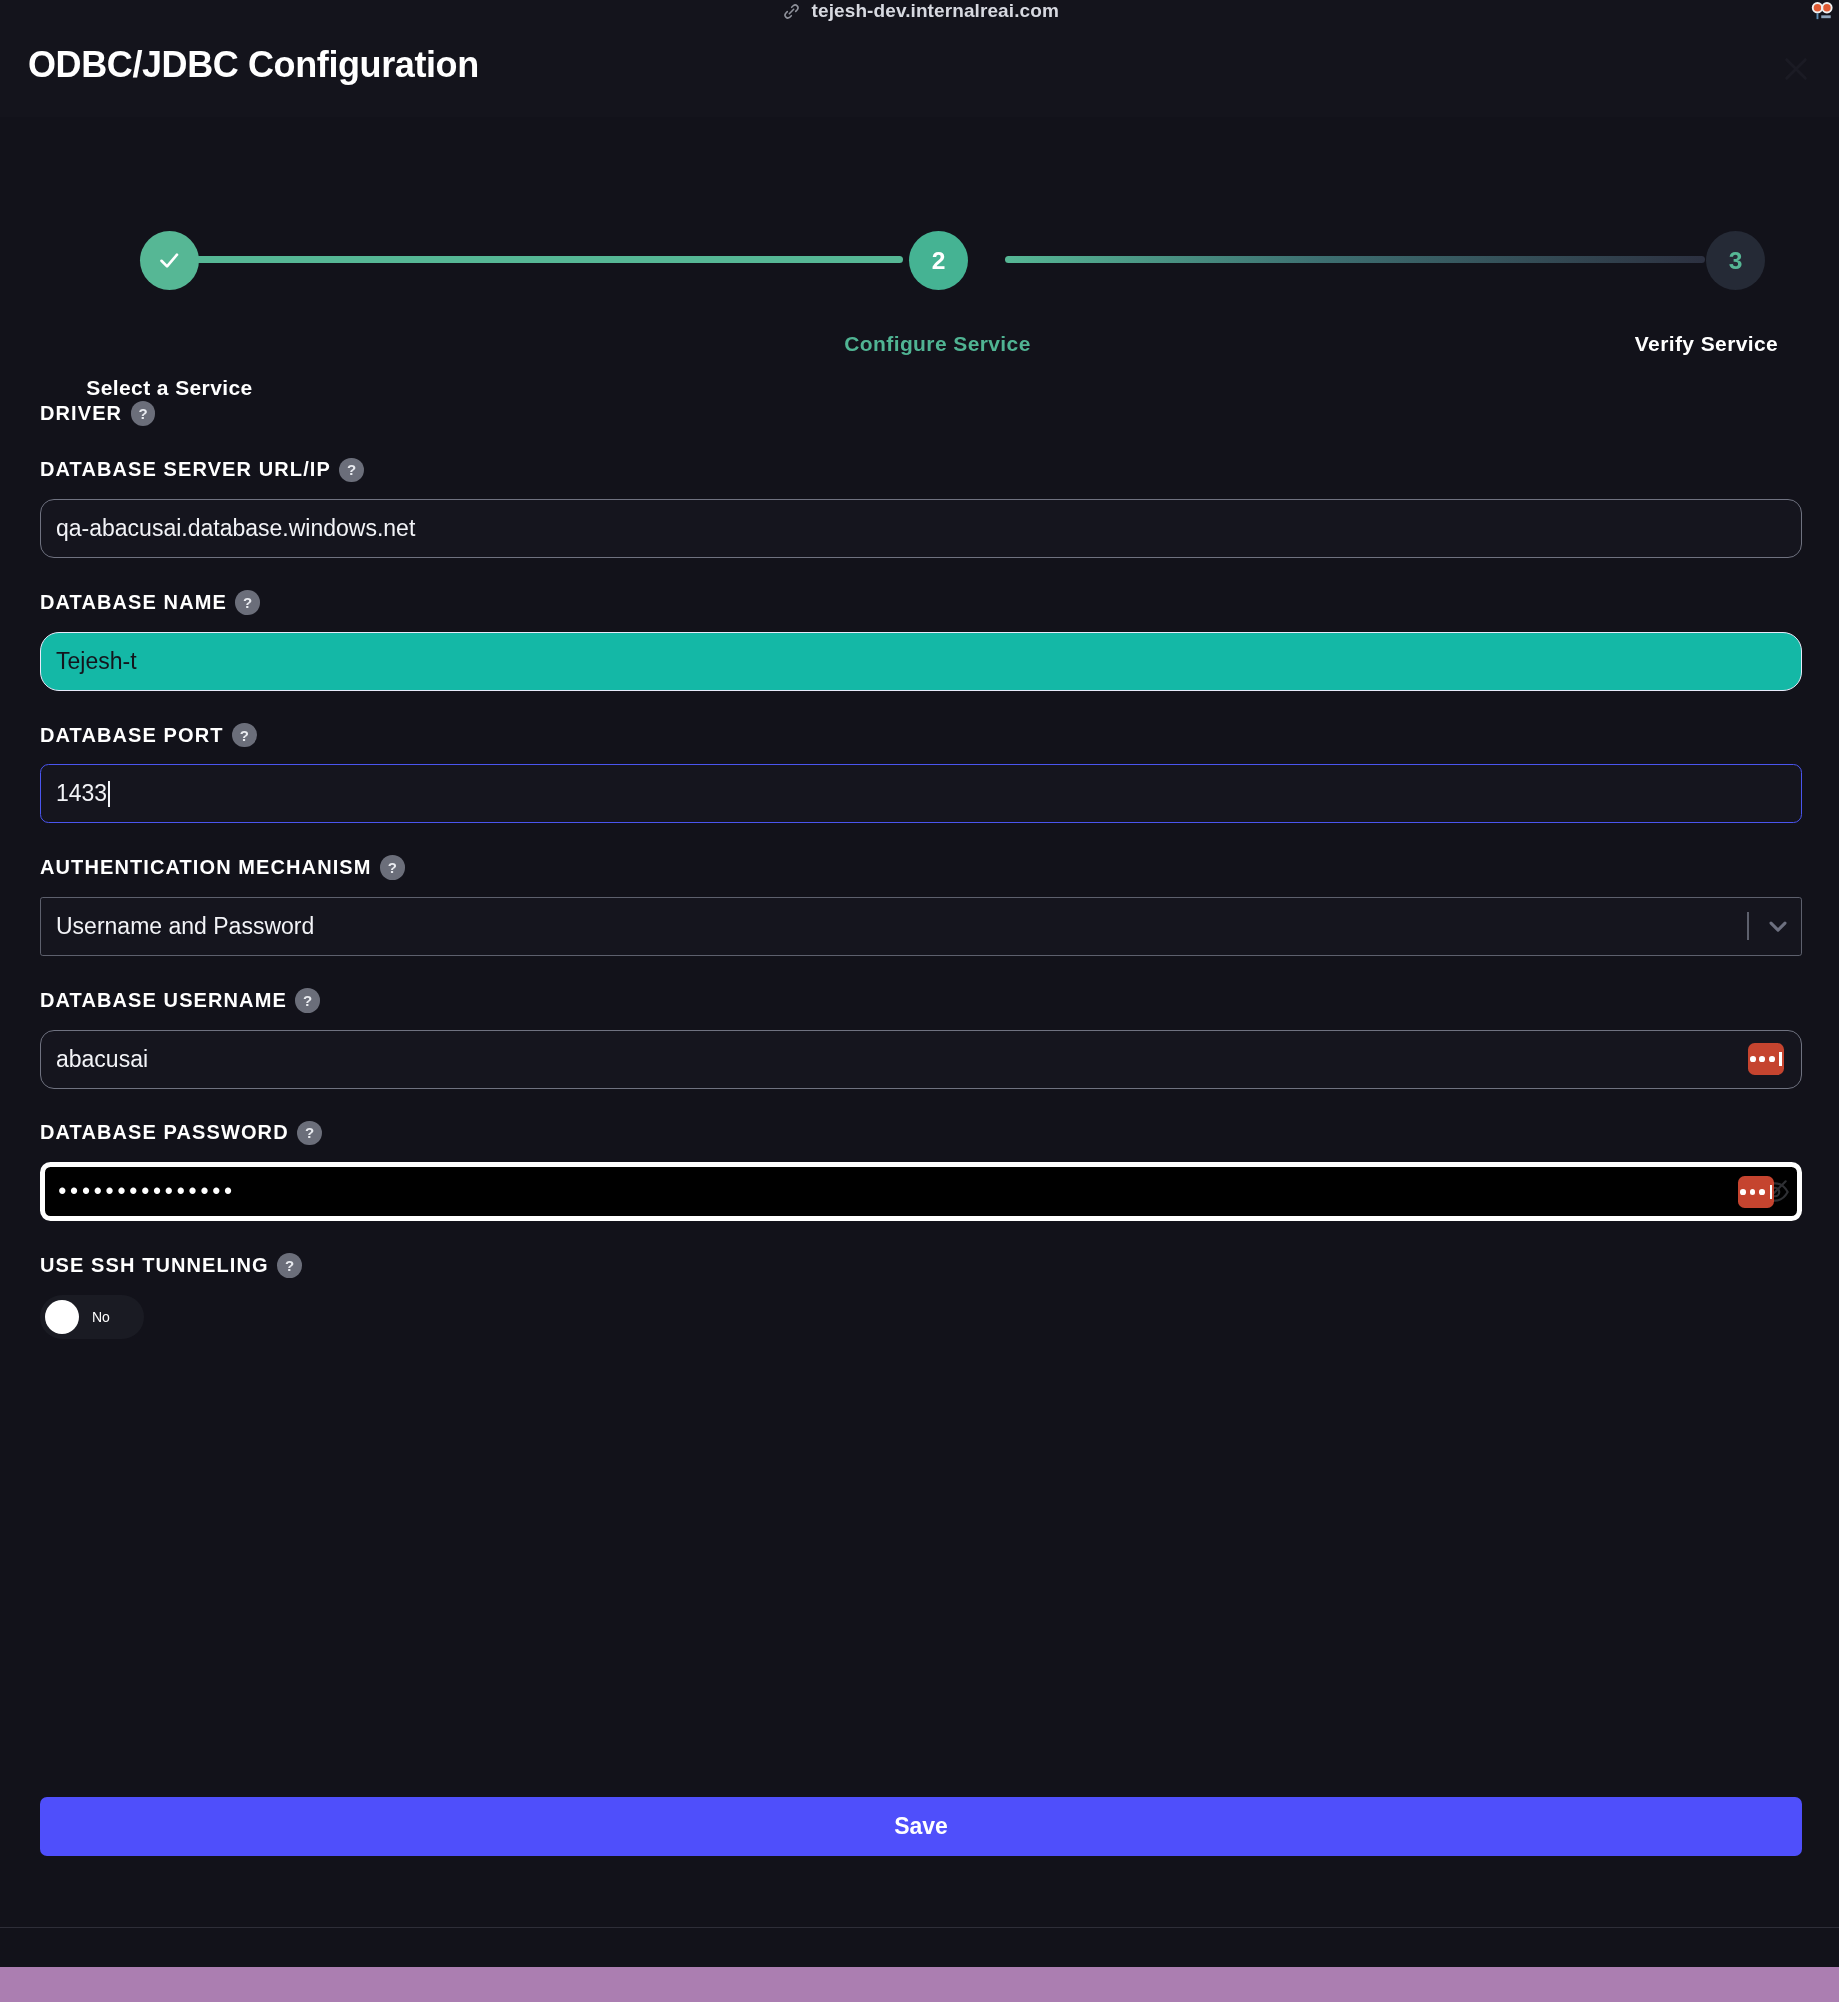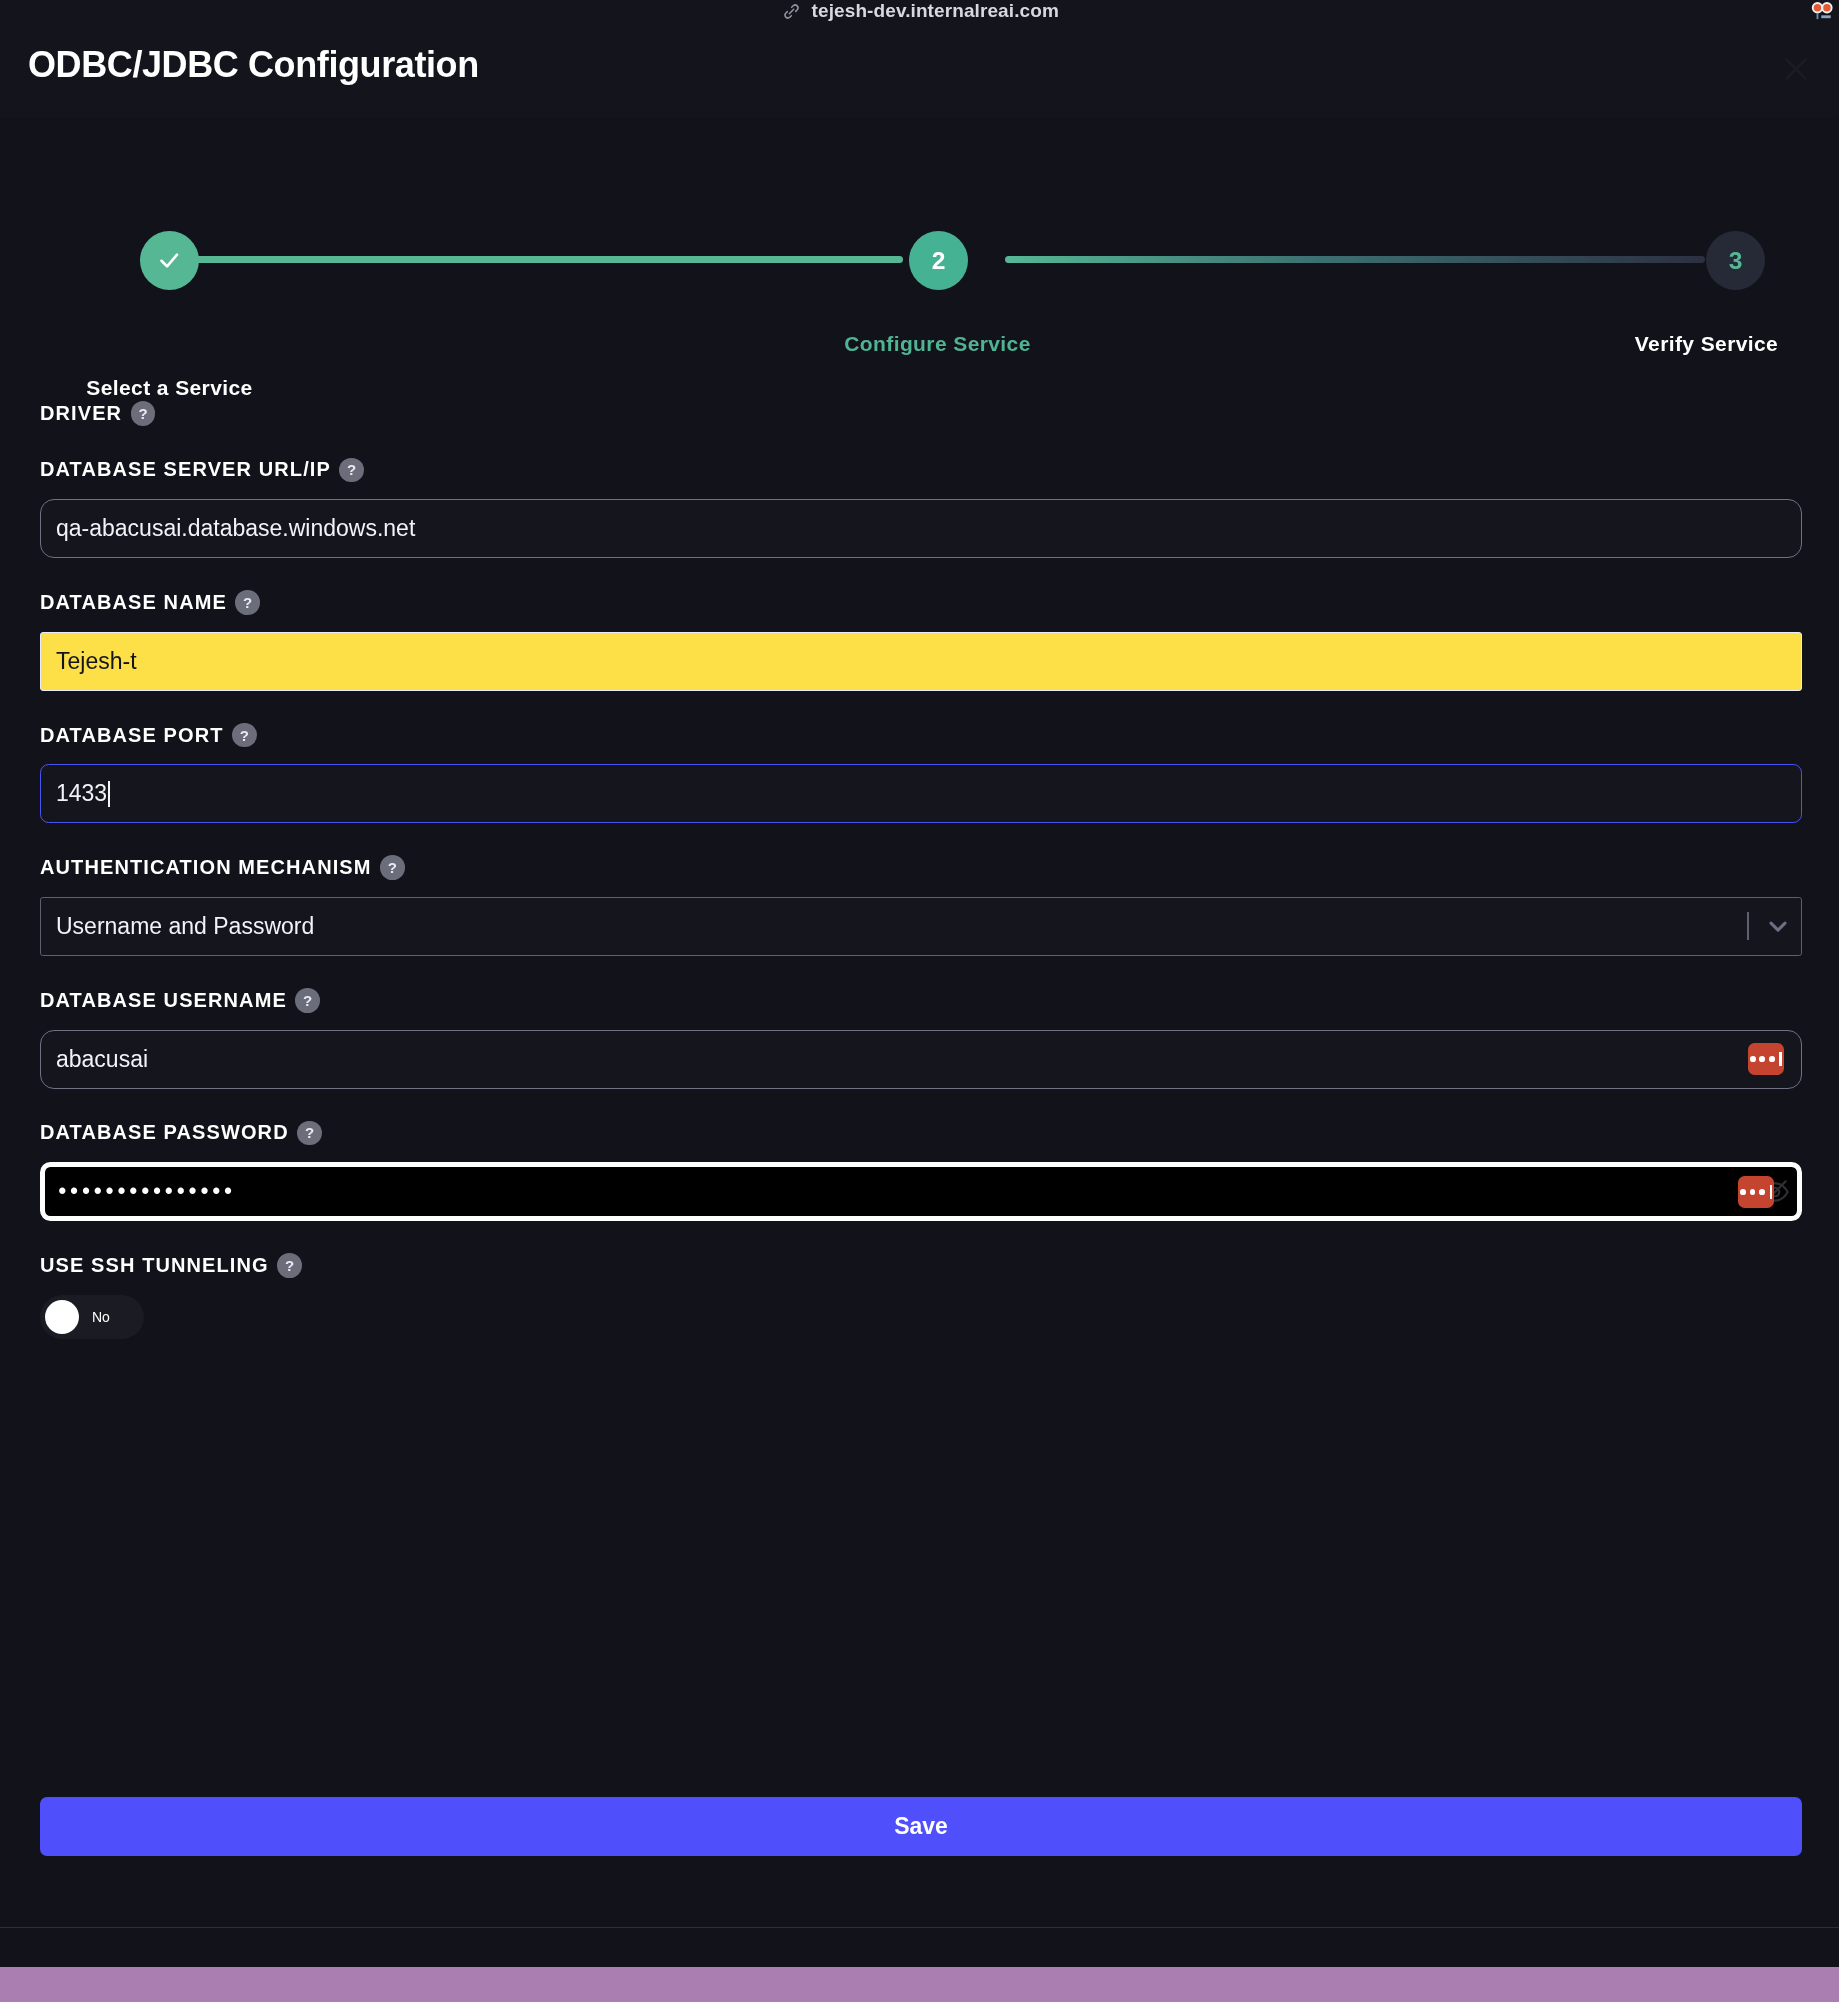--- a/index.html
+++ b/index.html
@@ -198,23 +198,23 @@
     cursor: pointer;
   }
   .select-divider {
     width: 1.9px; height: 28px;
     background: #5d606d;
   }
   .select-arrow svg { display: block; }
 
   
   .control.autofill {
-    background: #fde047;
+    background: #14b8a6;
     border-color: #e8eafa;
-    border-radius: 3px;
+    border-radius: 19px;
   }
   .control.autofill .value { color: #14141c; }
 
   
   .control.focused {
     border: 1.9px solid #4a55ef;
     background: #15151e;
     border-radius: 8.5px;
   }
   .caret {

